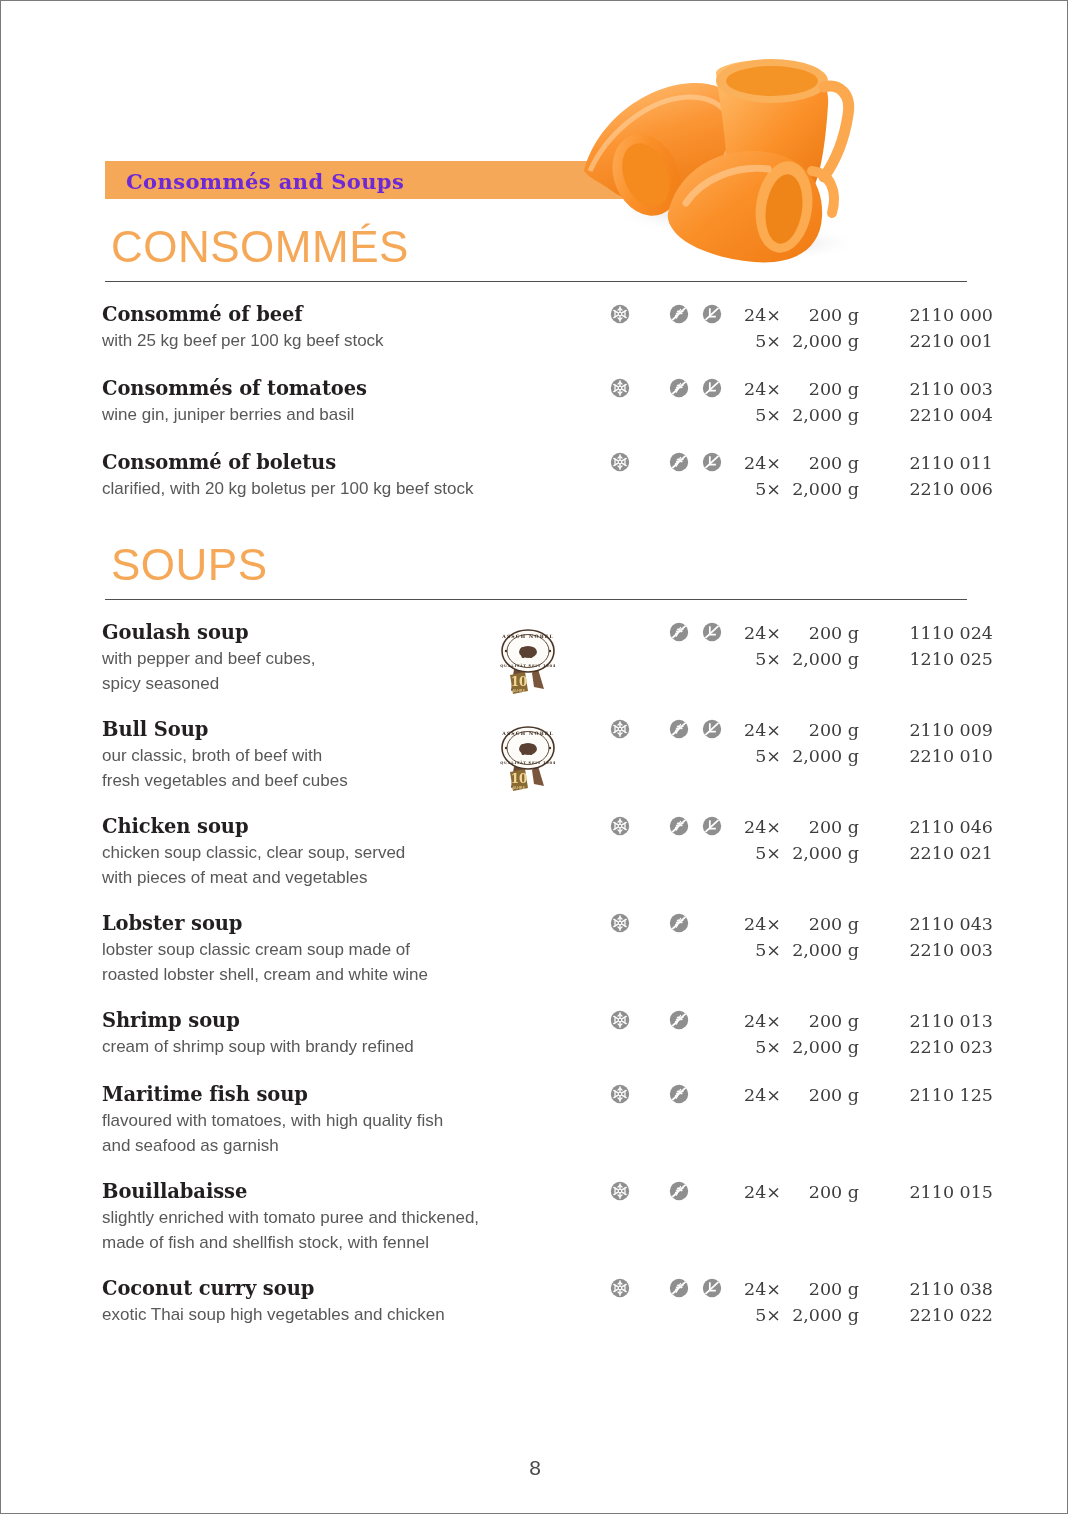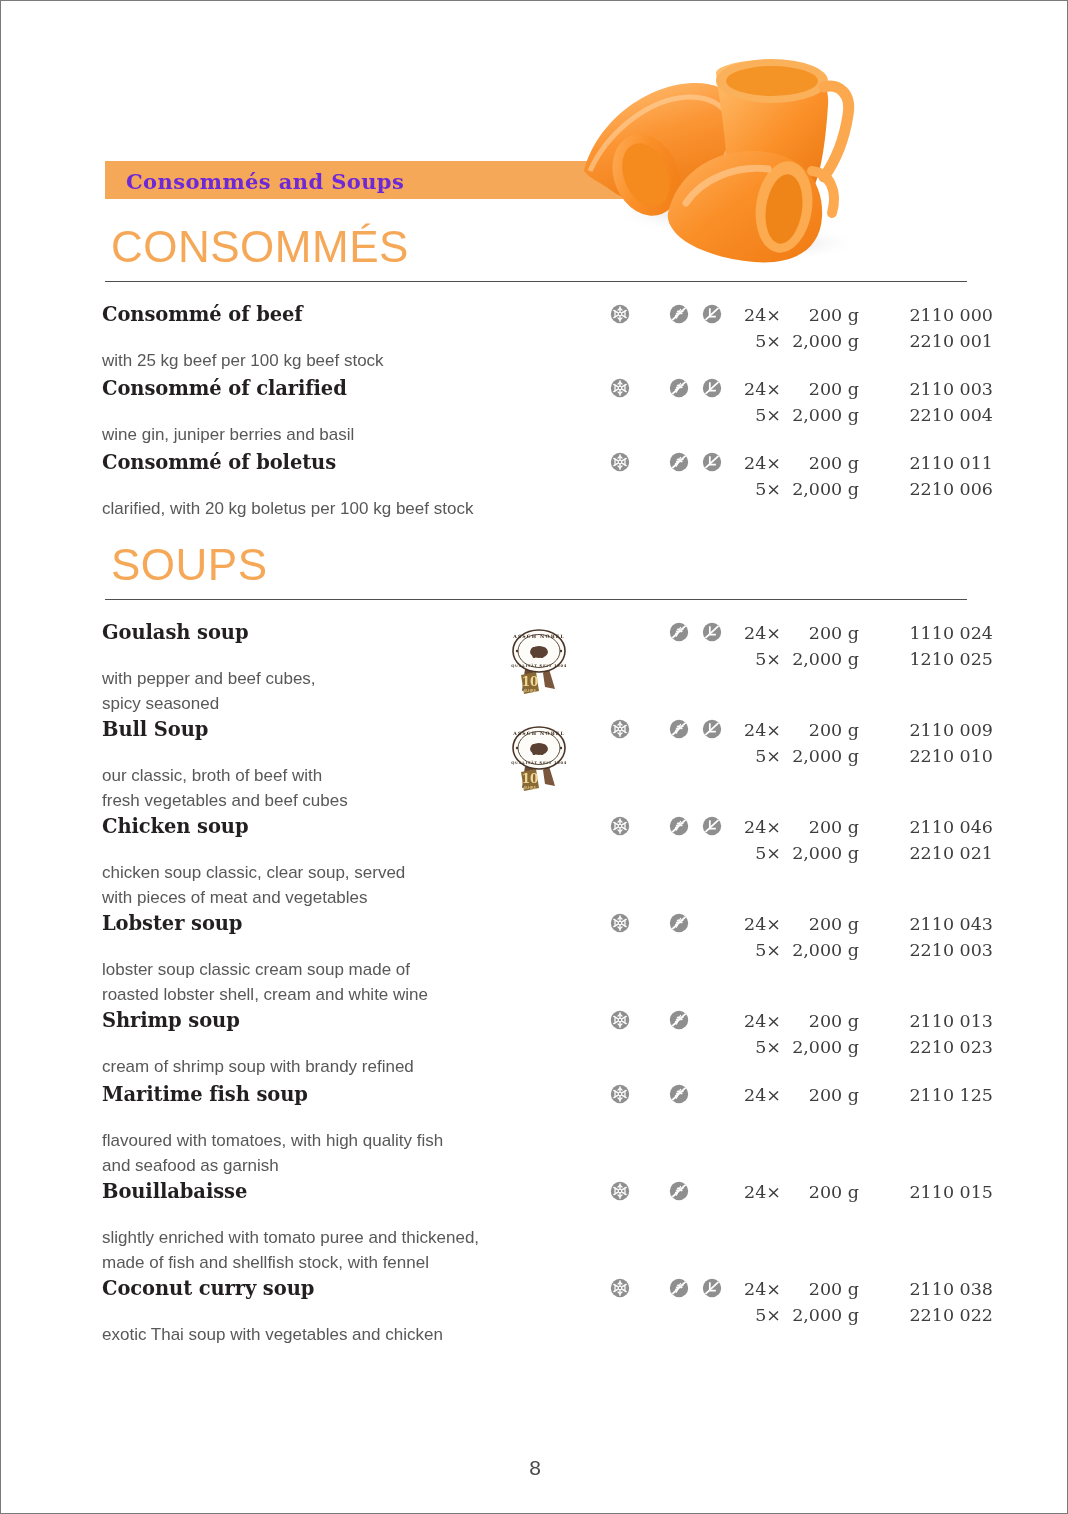--- a/index.html
+++ b/index.html
@@ -102,27 +102,26 @@
   .prod-desc {
     position: absolute;
     left: 101px;
     top: 26px;
     font-family: "Liberation Sans", sans-serif;
     font-size: 17px;
     font-weight: 400;
     color: #585858;
     line-height: 24.5px;
     white-space: pre-line;
-    margin-top: 20px;
   }
 
   
   .seal {
     position: absolute;
-    left: 508px;
+    left: 497px;
     top: 4px;
     width: 60px;
     height: 72px;
   }
 
   
   .icon-frost {
     position: absolute;
     left: 609px;
     top: 1px;
@@ -283,21 +282,21 @@
             <div>2,000 g</div>
           </div>
           <div class="numcol col-art" style="top:-1px">
             <div>2110 000</div>
             <div>2210 001</div>
           </div>
         </div>
       </div>
       <div class="row" style="top:376px">
         <div class="row-inner">
-          <div class="prod-name">Consommé of clarified</div>
+          <div class="prod-name">Consommés of tomatoes</div>
           <div class="prod-desc">wine gin, juniper berries and basil</div>
           <span class="icon-frost">
             <svg class="ico" viewBox="0 0 24 24">
               <circle cx="12" cy="12" r="11" fill="#8f8f8f"></circle>
               <g stroke="#ffffff" stroke-width="1.7" stroke-linecap="round">
                 <line x1="12" y1="3.4" x2="12" y2="20.6"></line>
                 <line x1="4.6" y1="7.7" x2="19.4" y2="16.3"></line>
                 <line x1="4.6" y1="16.3" x2="19.4" y2="7.7"></line>
               </g>
               <g stroke="#ffffff" stroke-width="1.5" stroke-linecap="round">
@@ -809,21 +808,21 @@
             <div>200 g</div>
           </div>
           <div class="numcol col-art" style="top:-1px">
             <div>2110 015</div>
           </div>
         </div>
       </div>
       <div class="row" style="top:1276px">
         <div class="row-inner">
           <div class="prod-name">Coconut curry soup</div>
-          <div class="prod-desc">exotic Thai soup with vegetables and chicken</div>
+          <div class="prod-desc">exotic Thai soup high vegetables and chicken</div>
           <span class="icon-frost">
             <svg class="ico" viewBox="0 0 24 24">
               <circle cx="12" cy="12" r="11" fill="#8f8f8f"></circle>
               <g stroke="#ffffff" stroke-width="1.7" stroke-linecap="round">
                 <line x1="12" y1="3.4" x2="12" y2="20.6"></line>
                 <line x1="4.6" y1="7.7" x2="19.4" y2="16.3"></line>
                 <line x1="4.6" y1="16.3" x2="19.4" y2="7.7"></line>
               </g>
               <g stroke="#ffffff" stroke-width="1.5" stroke-linecap="round">
                 <line x1="12" y1="5.2" x2="9.6" y2="7.2"></line>

